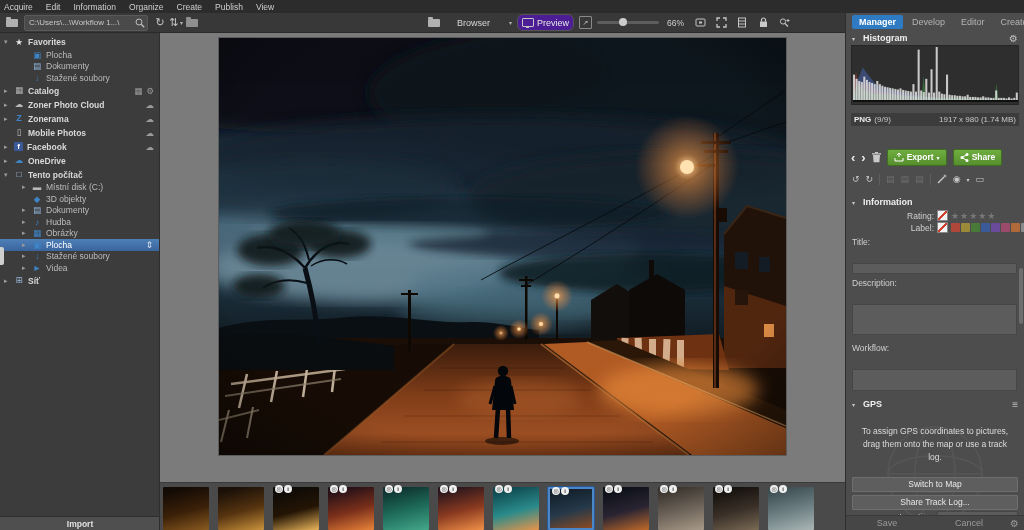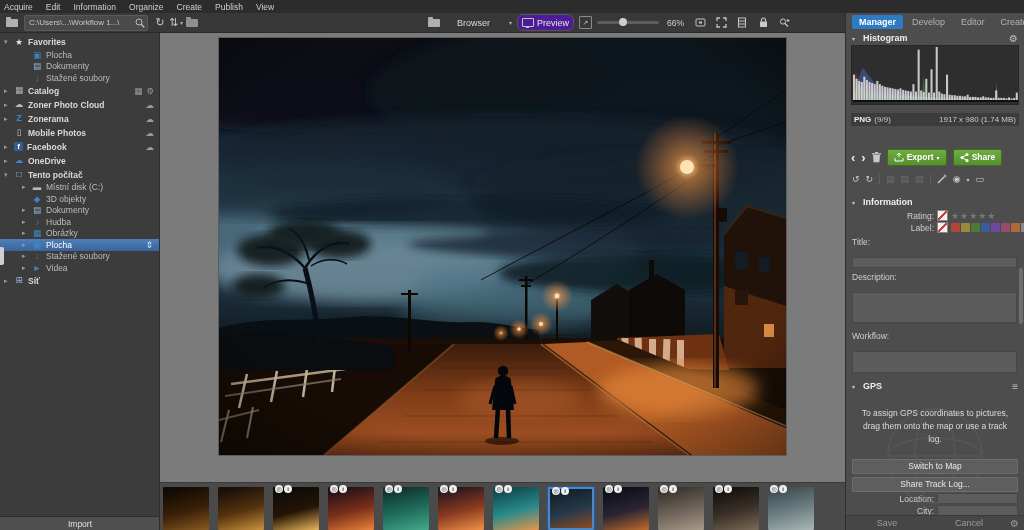--- a/index.html
+++ b/index.html
@@ -48,21 +48,21 @@
   .ic-catalog{color:#b0b0b0}.ic-cloud{color:#b8b8b8}.ic-zonerama{color:#3d85c8;font-weight:bold;font-size:9px}
   .ic-phone{color:#c8c8c8}.ic-onedrive{color:#3d85c8}.ic-computer{color:#a8c8e8}.ic-disk{color:#b8b8b8}
   .ic-cube{color:#3d85c8}.ic-music{color:#3d85c8}.ic-pictures{color:#3d85c8}.ic-video{color:#3d85c8}.ic-network{color:#9ab8d8}
   .ic-facebook{background:#3b5998;color:#fff;width:9px;height:9px;line-height:9px;border-radius:1px;font-size:8px;font-weight:bold;margin:0 4px 0 1px;}
   .s-trail{margin-left:auto;padding-right:5px;display:flex;gap:4px;}
   .s-trail .ti{color:#9a9a9a;font-size:8.5px;}
   .s-row.sel{background:linear-gradient(#4e80b8,#3a639c);}
   .s-row.sel .s-label{color:#fff;}
   .s-pin{margin-left:auto;padding-right:6px;color:#dce8f4;font-size:9px;}
   #import-btn{position:absolute;left:0;bottom:0;width:160px;height:14px;background:#4f4f4f;border-top:1px solid #2e2e2e;
-              color:#e0e0e0;font-weight:normal;font-size:8.5px;display:flex;align-items:center;justify-content:center;box-sizing:border-box;}
+              color:#e0e0e0;font-weight:bold;font-size:8.5px;display:flex;align-items:center;justify-content:center;box-sizing:border-box;}
   #side-grip{position:absolute;left:0;top:247px;width:4px;height:18px;background:#cfcfcf;border-radius:0 2px 2px 0;}
   
   #main{position:absolute;left:160px;top:33px;width:685px;height:497px;background:#7b7b7b;overflow:hidden;}
   #photo-wrap{position:absolute;left:59px;top:5px;width:567px;height:417px;box-shadow:0 0 0 1px rgba(0,0,0,.25);}
   #filmstrip{position:absolute;left:0;bottom:0;width:685px;height:47px;background:#4a4a4a;border-top:1px solid #3a3a3a;}
   .thumb{position:absolute;top:4px;width:46px;height:43px;border-radius:1px;box-sizing:border-box;}
   .thumb.sel{border:2px solid #4a86c8;box-shadow:0 0 0 1px #2a5a94;}
   .badges{position:absolute;left:2px;top:-2px;display:flex;gap:1px;}
   .badge{width:8px;height:8px;border-radius:50%;background:#f0f0f0;color:#333;font-size:6px;line-height:8px;
          text-align:center;font-weight:bold;}
@@ -79,21 +79,21 @@
   #hist-info{display:flex;align-items:center;height:13px;background:#3c3c3c;margin:8px 5px;padding:0 3px;font-size:8px;color:#c8c8c8;}
   #hist-info b{color:#eee;margin-right:3px;}
   #hist-info .right{margin-left:auto;}
   #nav-row{display:flex;align-items:center;height:18px;margin:22px 5px 0;gap:6px;}
   .chev{color:#ececec;font-size:13px;font-weight:bold;line-height:1;}
   .greenbtn{display:inline-flex;align-items:center;gap:3px;height:15px;padding:0 6px;border-radius:2px;
             background:linear-gradient(#6fae40,#568e2e);border:1px solid #3f6e20;color:#fff;font-size:8.5px;font-weight:bold;}
   #tools-row{display:flex;align-items:center;height:16px;margin:5px 6px 0;gap:6px;color:#c8c8c8;}
   #tools-row .dim{color:#6f6f6f;}
   .vsep{width:1px;height:11px;background:#5e5e5e;}
-  .fieldlabelrow{margin:10px 6px;color:#cfcfcf;font-size:8.5px;}
+  .fieldlabelrow{margin:16px 6px;color:#cfcfcf;font-size:8.5px;}
   .txtinput{display:block;margin:2px 6px 0;height:11px;background:#5c5c5c;border:1px solid #464646;border-radius:1px;
             width:165px;color:#e8e8e8;font-size:8.5px;padding:0 2px;box-sizing:border-box;font-family:"Liberation Sans",sans-serif;outline:none;}
   textarea.txtinput{resize:none;}
   .inlrow{display:flex;align-items:center;height:11px;margin:1px 6px 0;}
   .inlrow label{width:82px;text-align:right;color:#cfcfcf;font-size:8.5px;margin-right:3px;flex:none;}
   .inlrow input{flex:1;height:9px;background:#5c5c5c;border:1px solid #464646;border-radius:1px;color:#e8e8e8;
                 font-size:8px;outline:none;padding:0 2px;font-family:"Liberation Sans",sans-serif;min-width:0;}
   .noneicon{width:9px;height:9px;background:#f2f2f2;border:1px solid #888;border-radius:1px;flex:none;
             background-image:linear-gradient(135deg,transparent 42%,#d04030 42%,#d04030 58%,transparent 58%);margin-right:3px;}
   .star{color:#787878;font-size:9px;letter-spacing:1px;}

